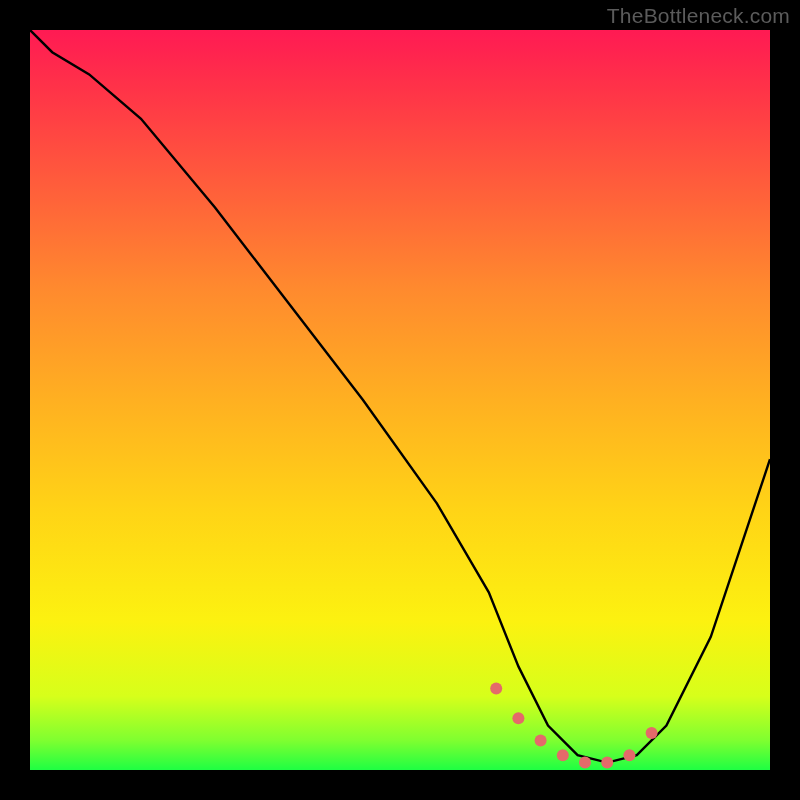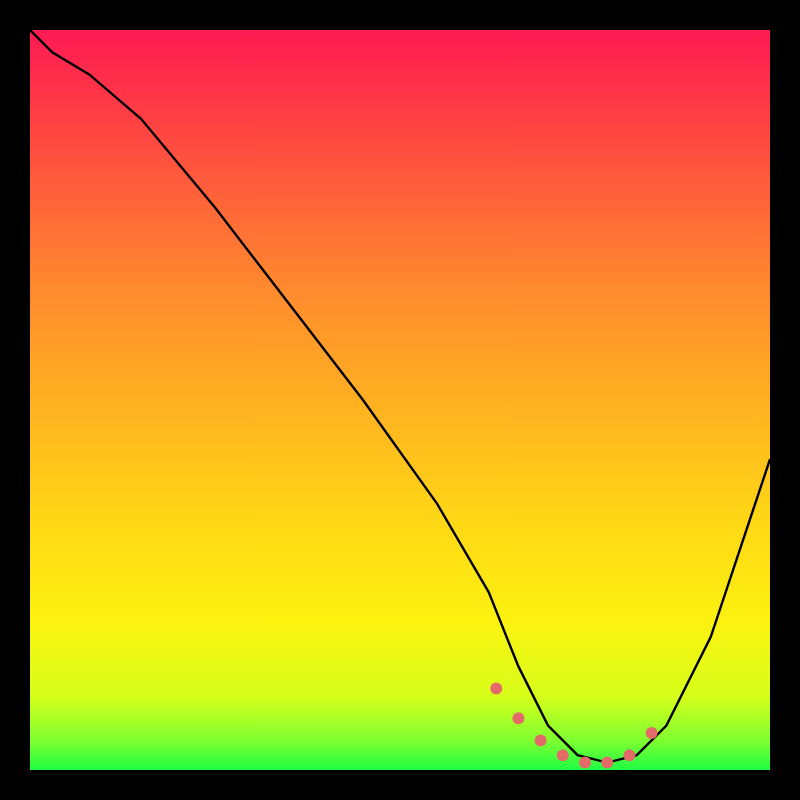--- a/index.html
+++ b/index.html
@@ -57,20 +57,21 @@
     inset: 0;
     width: 100%;
     height: 100%;
   }
 </style>
 </head>
 <body>
 
 <div class="stage">
 
+  <div class="watermark">TheBottleneck.com</div>
 
   <div class="plot-area">
     <div class="gradient"></div>
 
     <svg class="curve" viewBox="0 0 740 740" preserveAspectRatio="none">
       <path fill="none" stroke="#000" stroke-width="2.4" d="M0.0 0.0 L22.2 22.2 L59.2 44.4 L111.0 88.8 L185.0 177.6 L259.0 273.8 L333.0 370.0 L407.0 473.6 L458.8 562.4 L488.4 636.4 L518.0 695.6 L547.6 725.2 L577.2 732.6 L606.8 725.2 L636.4 695.6 L680.8 606.8 L740.0 429.2" id="curve-path"></path>
       <g id="marker-group">
           <circle cx="466.2" cy="658.6" r="6" fill="#e46a6a"></circle>
           <circle cx="488.4" cy="688.2" r="6" fill="#e46a6a"></circle>
           <circle cx="510.6" cy="710.4" r="6" fill="#e46a6a"></circle>

